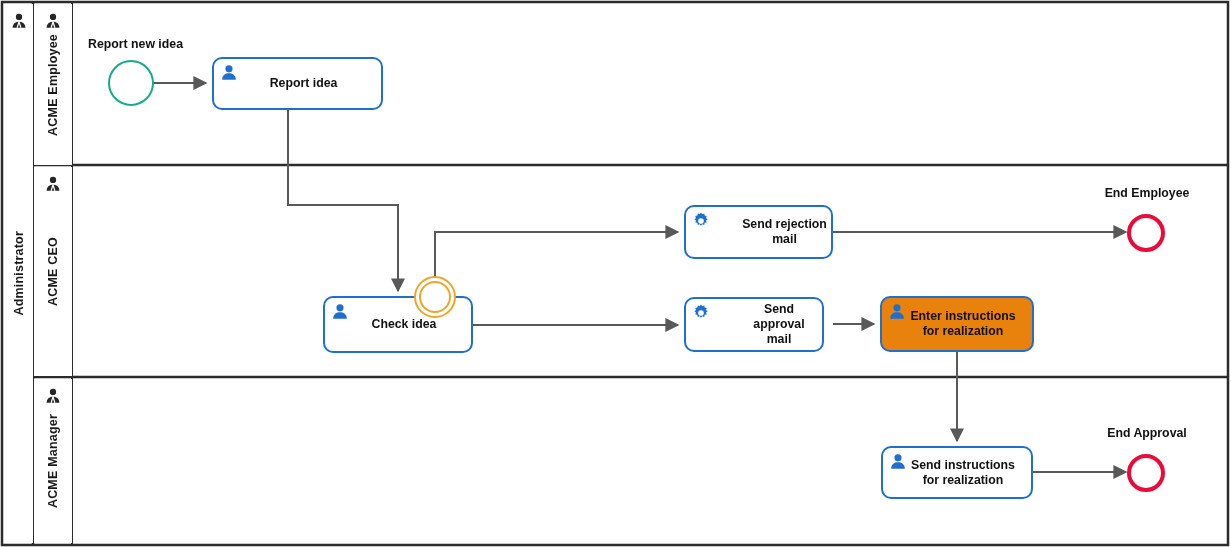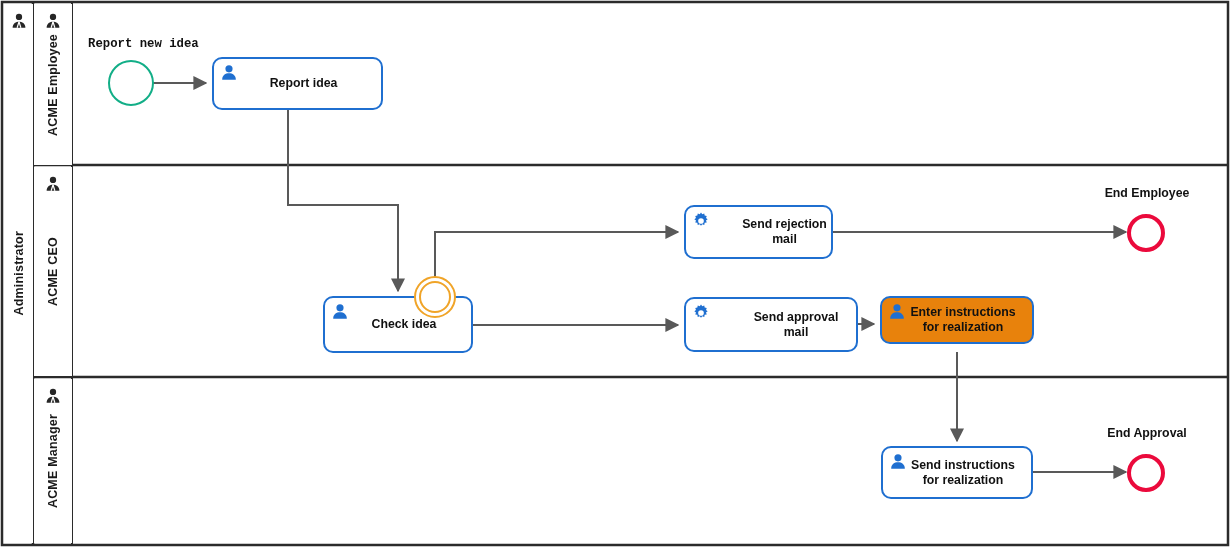--- a/index.html
+++ b/index.html
@@ -176,21 +176,21 @@
 
   <div class="lane-label" style="left:34px; top:379px; width:38px; height:164px;">
     <svg class="hdr-icon" viewBox="0 0 24 24" style="top:8px;">
       <circle cx="12" cy="6.5" r="4.2" fill="#262626"></circle>
       <path d="M3.5 21 C3.5 15.2 8 13 12 13 C16 13 20.5 15.2 20.5 21 Z" fill="#262626"></path>
       <path d="M12 13 L9.5 21 M12 13 L14.5 21" stroke="#ffffff" stroke-width="1.6" fill="none"></path>
     </svg>
     <span class="vtext">ACME Manager</span>
   </div>
 
-  <div class="evt-label" style="left:88px; top:37px; width:92px;font-family:Liberation Mono, monospace;">Report new idea</div>
+  <div class="evt-label" style="left:88px; top:37px; width:92px;">Report new idea</div>
 
   <div class="event start" style="left:108px; top:60px; width:46px; height:46px;"></div>
 
   <div class="task" style="left:212px; top:57px; width:171px; height:53px;">
     <svg class="task-icon" viewBox="0 0 24 24">
       <circle cx="12" cy="7" r="4.3" fill="#1F6FD0"></circle>
       <path d="M3.8 20 C3.8 14.6 7.8 12.3 12 12.3 C16.2 12.3 20.2 14.6 20.2 20 Z" fill="#1F6FD0"></path>
     </svg>
     <span class="task-label">Report idea</span>
   </div>
@@ -208,30 +208,30 @@
 
   <div class="task" style="left:684px; top:205px; width:149px; height:54px;padding-left:40px;">
     <svg class="task-icon" viewBox="0 0 24 24">
       <path fill="#1F6FD0" d="M12 1.8 l1.5 2.0 2.4-0.9 0.5 2.5 2.5 0.5 -0.9 2.4 2.0 1.5 -2.0 1.5 0.9 2.4 -2.5 0.5 -0.5 2.5 -2.4-0.9 -1.5 2.0 -1.5-2.0 -2.4 0.9 -0.5-2.5 -2.5-0.5 0.9-2.4 -2.0-1.5 2.0-1.5 -0.9-2.4 2.5-0.5 0.5-2.5 2.4 0.9 z"></path>
       <circle cx="12" cy="12" r="3.4" fill="#ffffff"></circle>
     </svg>
     <span class="task-label">Send rejection
 mail</span>
   </div>
 
-  <div class="task" style="left:684px; top:297px; width:174px; height:55px;padding-left:38px;">
+  <div class="task" style="left:684px; top:297px; width:140px; height:55px;padding-left:38px;">
     <svg class="task-icon" viewBox="0 0 24 24">
       <path fill="#1F6FD0" d="M12 1.8 l1.5 2.0 2.4-0.9 0.5 2.5 2.5 0.5 -0.9 2.4 2.0 1.5 -2.0 1.5 0.9 2.4 -2.5 0.5 -0.5 2.5 -2.4-0.9 -1.5 2.0 -1.5-2.0 -2.4 0.9 -0.5-2.5 -2.5-0.5 0.9-2.4 -2.0-1.5 2.0-1.5 -0.9-2.4 2.5-0.5 0.5-2.5 2.4 0.9 z"></path>
       <circle cx="12" cy="12" r="3.4" fill="#ffffff"></circle>
     </svg>
     <span class="task-label">Send approval
 mail</span>
   </div>
 
-  <div class="task highlight" style="left:880px; top:296px; width:154px; height:48px;">
+  <div class="task highlight" style="left:880px; top:296px; width:154px; height:56px;">
     <svg class="task-icon" viewBox="0 0 24 24">
       <circle cx="12" cy="7" r="4.3" fill="#1F6FD0"></circle>
       <path d="M3.8 20 C3.8 14.6 7.8 12.3 12 12.3 C16.2 12.3 20.2 14.6 20.2 20 Z" fill="#1F6FD0"></path>
     </svg>
     <span class="task-label">Enter instructions
 for realization</span>
   </div>
 
   <div class="evt-label" style="left:1086px; top:186px; width:122px;">End Employee</div>
 

